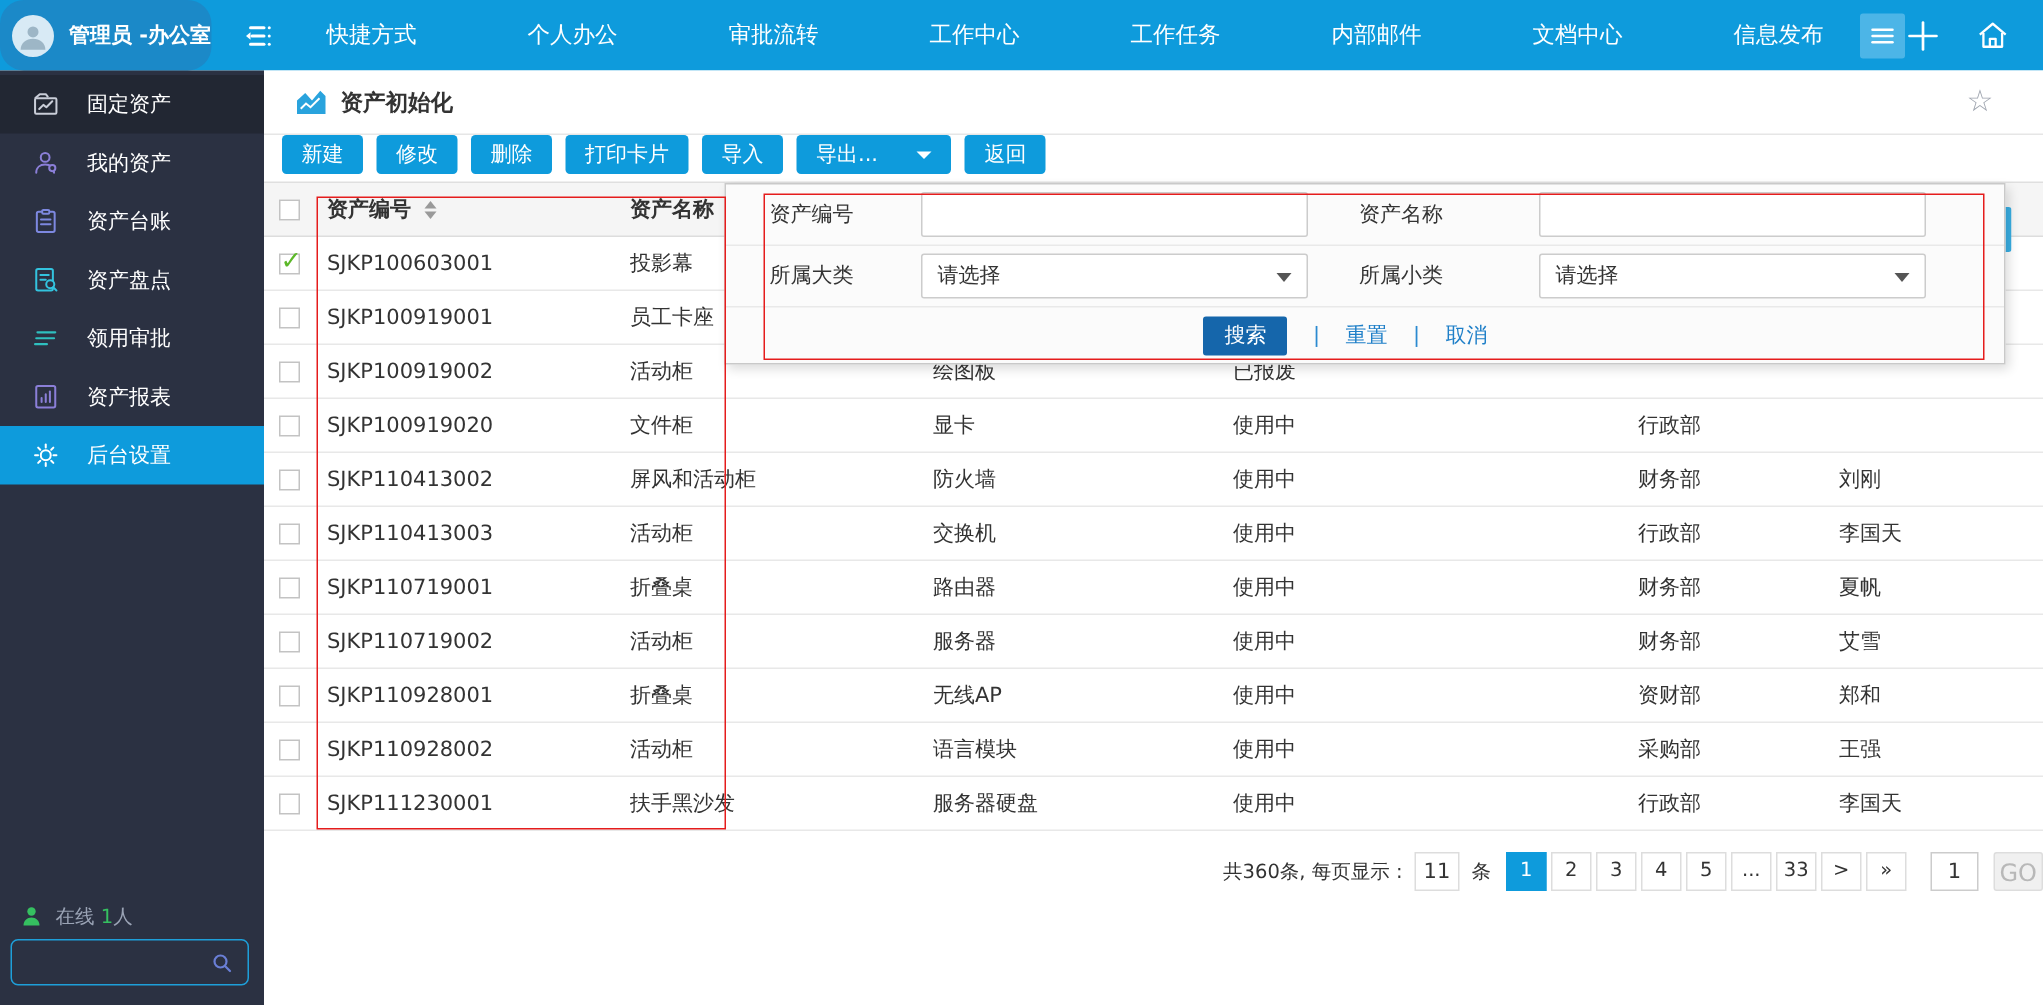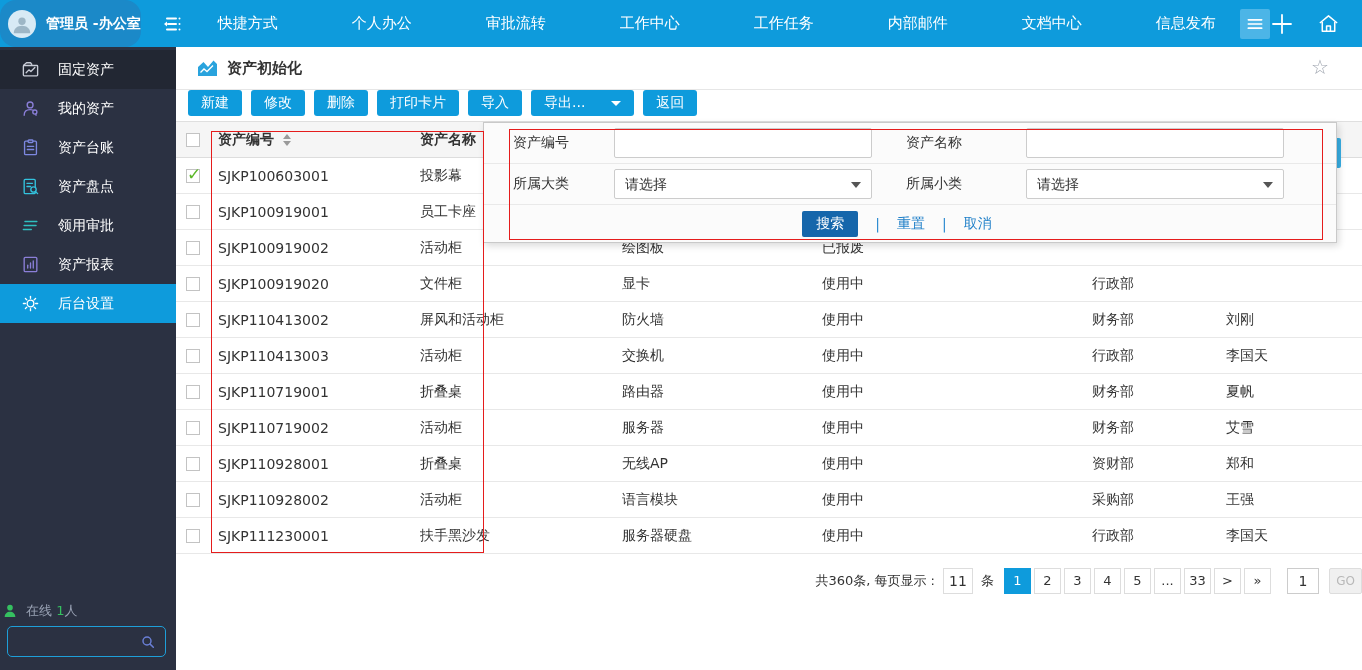--- a/index.html
+++ b/index.html
@@ -22,21 +22,21 @@
 
   
   .body-row { flex:1; display:flex; min-height:0; }
 
   
   .sidebar { width:176px; flex:0 0 176px; background:#2b3142; position:relative; padding-top:3px; }
   .side-item { height:39px; display:flex; align-items:center; padding-left:21px; color:#fff; font-size:14px; cursor:pointer; }
   .side-item .sicon { width:19px; height:19px; margin-right:18px; display:flex; align-items:center; justify-content:center; }
   .side-item.first { background:#222733; }
   .side-item.active { background:#0e9bdc; }
-  .online { position:absolute; left:2px; bottom:50px; display:flex; align-items:center; gap:8px; color:#9aa3b5; font-size:13px; }
+  .online { position:absolute; left:13px; bottom:50px; display:flex; align-items:center; gap:8px; color:#9aa3b5; font-size:13px; }
   .online .green { color:#35c060; }
   .side-search { position:absolute; left:7px; bottom:13px; width:159px; height:31px; border:1px solid #1e9fd9; border-radius:5px; background:transparent; }
   .side-search input { position:absolute; inset:0; background:transparent; border:none; outline:none; color:#cdd3de; padding:0 30px 0 10px; font-size:13px; width:100%; height:100%; }
   .side-search svg { position:absolute; right:9px; top:7px; }
 
   
   .main { flex:1; position:relative; background:#fff; min-width:0; }
   .title-row { height:43px; border-bottom:1px solid #e6e6e6; display:flex; align-items:center; padding-left:21px; position:relative; }
   .title-row h1 { font-size:15px; color:#333; font-weight:600; margin-left:9px; }
   .fav-star { position:absolute; right:33px; top:10px; font-size:20px; color:#a0a6b0; cursor:pointer; line-height:1; }
@@ -70,21 +70,21 @@
   .sort-up { border-bottom:5px solid #9a9a9a; }
   .sort-down { border-top:5px solid #9a9a9a; }
 
   
   .pagination { display:flex; align-items:center; justify-content:flex-end; gap:6px; padding-right:0; margin-top:14px; font-size:13px; color:#333; }
   .pages { display:flex; gap:3px; margin-left:4px; }
   .pbox { min-width:27px; height:26px; line-height:24px; border:1px solid #ddd; background:#fff; text-align:center; font-size:13px; padding:0 4px; cursor:pointer; }
   .pbox.active { background:#0e9bdc; border-color:#0e9bdc; color:#fff; }
   .psize { min-width:30px; margin:0 2px; font-size:14px; }
   .goto { width:32px; height:26px; border:1px solid #ccc; text-align:center; font-size:14px; margin-left:10px; outline:none; font-family:inherit; color:#333; }
-  .go-btn { width:33px; height:26px; margin-left:4px; background:#f0f0f0; border:1px solid #ddd; color:#b8b8b8; font-size:12px; border-radius:2px; cursor:pointer; font-family:inherit; }
+  .go-btn { width:33px; height:26px; margin-left:4px; background:#f0f0f0; border:1px solid #ddd; color:#b8b8b8; font-size:16px; border-radius:2px; cursor:pointer; font-family:inherit; }
 
   
   .filter-panel { position:absolute; left:307px; top:75px; width:854px; height:121px; background:#fbfbfb; border:1px solid #c9c9c9; box-shadow:2px 3px 7px rgba(0,0,0,.14); z-index:5; }
   .frow { display:flex; align-items:center; height:41px; border-bottom:1px solid #e9e9e9; }
   .frow:last-child { border-bottom:none; height:38px; justify-content:center; }
   .f-label { margin-left:29px; width:101px; font-size:14px; color:#333; }
   .f-label2 { margin-left:34px; width:120px; font-size:14px; color:#333; }
   .f-input { width:258px; height:30px; border:1px solid #ccc; border-radius:2px; background:#fff; outline:none; padding:0 8px; font-size:14px; font-family:inherit; }
   .f-select { width:258px; height:30px; border:1px solid #ccc; border-radius:2px; background:#fff; position:relative; line-height:28px; padding-left:10px; font-size:14px; color:#333; cursor:pointer; }
   .f-select .caret { position:absolute; right:10px; top:12px; width:0; height:0; border-left:5px solid transparent; border-right:5px solid transparent; border-top:6px solid #555; }

